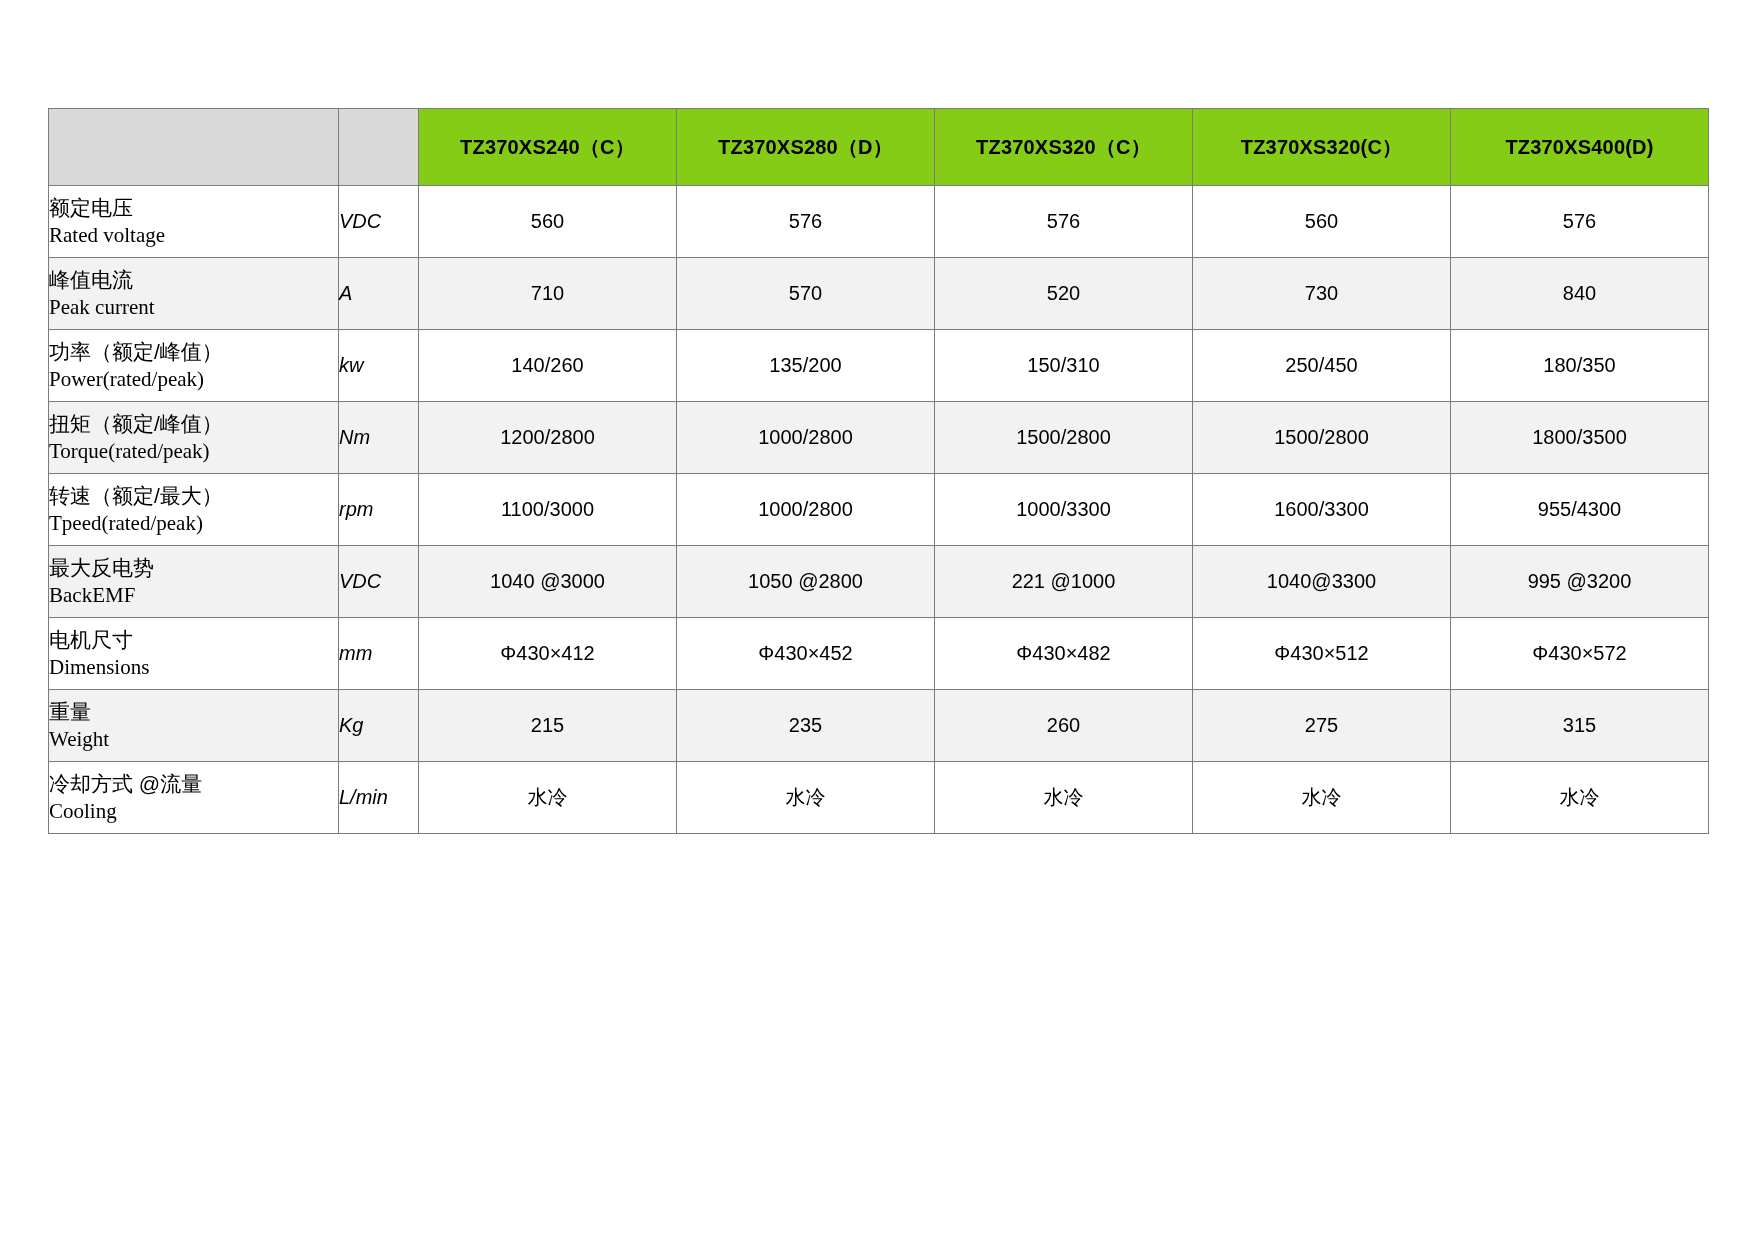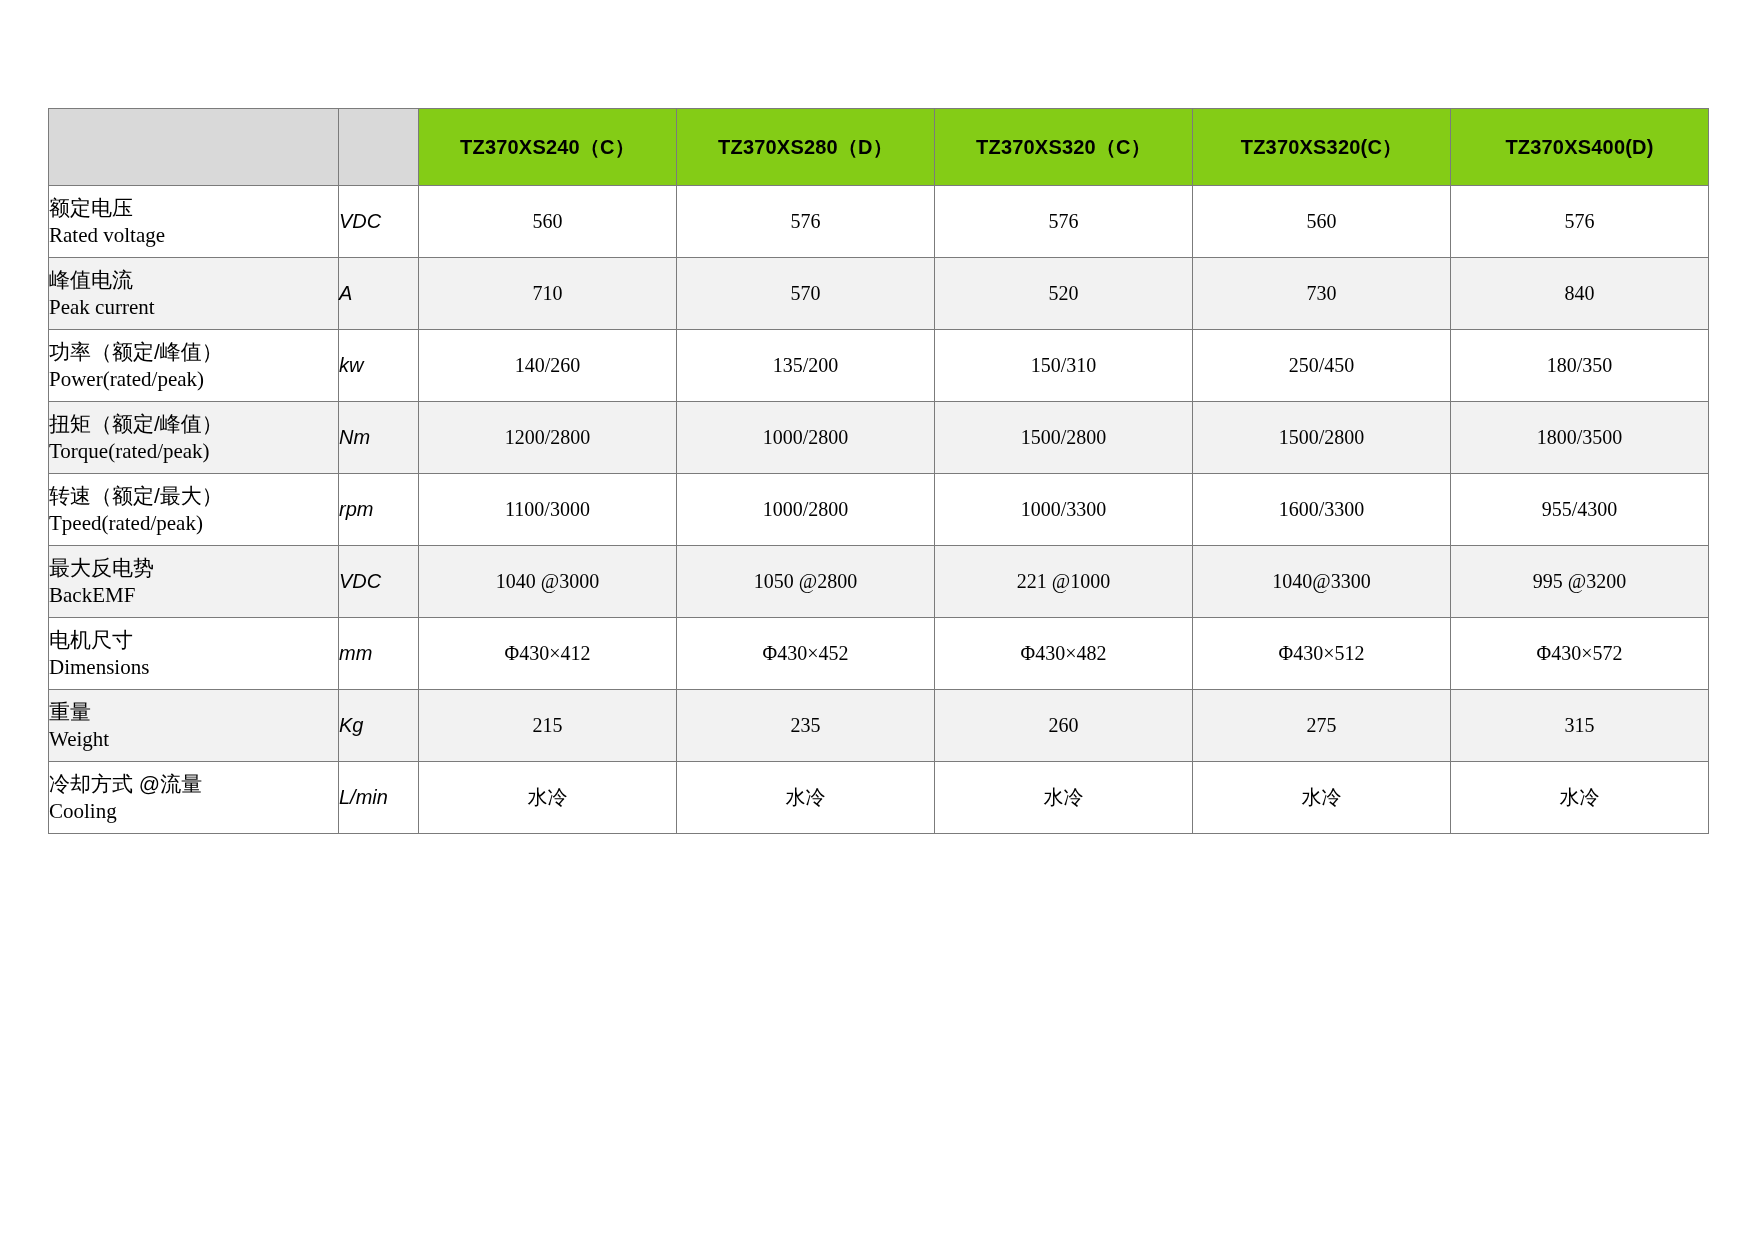--- a/index.html
+++ b/index.html
@@ -64,21 +64,20 @@
   td.label .en { display: block; font-family: Liberation Serif, serif; }
   td.unit {
     text-align: left;
     padding-left: 10px;
     font-size: 20px;
     font-style: italic;
   }
   td.val {
     text-align: center;
     font-size: 20px;
-    font-family: Liberation Serif, serif;
   }
 </style>
 </head>
 <body>
 
 <div class="page">
   <table class="spec">
     <colgroup>
       <col class="c-label">
       <col class="c-unit">

